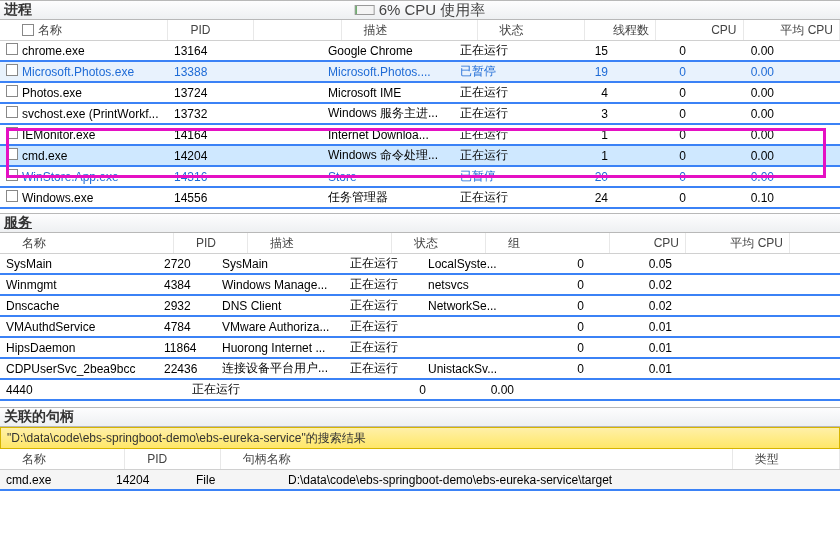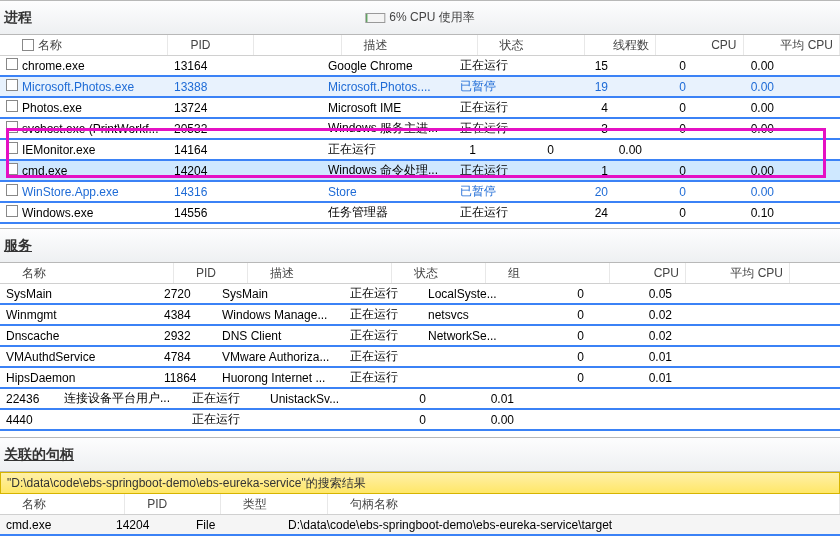--- a/index.html
+++ b/index.html
@@ -13,37 +13,37 @@
     position: relative;
     color: #000;
   }
   .section-header {
     background: linear-gradient(to bottom, #fdfdfe, #eef0f2);
     border: 1px solid #b8b8b8;
     border-left: none;
     border-right: none;
     display: flex;
     align-items: center;
-    height: 35px;
+    height: 20px;
     padding: 0 4px;
     font-size: 14px;
     font-weight: bold;
     color: #333;
     position: relative;
   }
   .section-header .title { flex: 0 0 auto; }
   .cpu-usage {
     position: absolute;
     left: 50%;
     transform: translateX(-50%);
     display: flex;
     align-items: center;
     gap: 4px;
     font-weight: normal;
-    font-size: 12px;
+    font-size: 15px;
     color: #444;
   }
   .cpu-block {
     width: 20px;
     height: 10px;
     border: 1px solid #999;
     background: #f4f4f4;
     position: relative;
   }
   .cpu-fill {
@@ -174,32 +174,33 @@
         <div class="cell p-pid">13724</div>
         <div class="cell p-pad1"></div>
         <div class="cell p-desc">Microsoft IME</div>
         <div class="cell p-stat">正在运行</div>
         <div class="cell p-thr num">4</div>
         <div class="cell p-cpu num">0</div>
         <div class="cell p-avgcpu num">0.00</div>
       </div>
       <div class="grid-row">
         <div class="cell p-name"><span class="cb"></span><span>svchost.exe (PrintWorkf...</span></div>
-        <div class="cell p-pid">20532</div>
+        <div class="cell p-pid">13732</div>
         <div class="cell p-pad1"></div>
         <div class="cell p-desc">Windows 服务主进...</div>
         <div class="cell p-stat">正在运行</div>
         <div class="cell p-thr num">3</div>
         <div class="cell p-cpu num">0</div>
         <div class="cell p-avgcpu num">0.00</div>
       </div>
       <div class="grid-row">
         <div class="cell p-name"><span class="cb"></span><span>IEMonitor.exe</span></div>
         <div class="cell p-pid">14164</div>
         <div class="cell p-pad1"></div>
+        <div class="cell p-desc">Internet Downloa...</div>
         <div class="cell p-stat">正在运行</div>
         <div class="cell p-thr num">1</div>
         <div class="cell p-cpu num">0</div>
         <div class="cell p-avgcpu num">0.00</div>
       </div>
       <div class="grid-row row-sel-bg">
         <div class="cell p-name"><span class="cb"></span><span>cmd.exe</span></div>
         <div class="cell p-pid">14204</div>
         <div class="cell p-pad1"></div>
         <div class="cell p-desc">Windows 命令处理...</div>
@@ -284,50 +285,51 @@
       <div class="grid-row">
         <div class="cell s-name">HipsDaemon</div>
         <div class="cell s-pid">11864</div>
         <div class="cell s-desc">Huorong Internet ...</div>
         <div class="cell s-stat">正在运行</div>
         <div class="cell s-grp"></div>
         <div class="cell s-cpu num">0</div>
         <div class="cell s-avgcpu num">0.01</div>
       </div>
       <div class="grid-row">
+        <div class="cell s-name">CDPUserSvc_2bea9bcc</div>
         <div class="cell s-pid">22436</div>
         <div class="cell s-desc">连接设备平台用户...</div>
         <div class="cell s-stat">正在运行</div>
         <div class="cell s-grp">UnistackSv...</div>
         <div class="cell s-cpu num">0</div>
         <div class="cell s-avgcpu num">0.01</div>
       </div>
       <div class="grid-row">
         <div class="cell s-pid">4440</div>
         <div class="cell s-desc"></div>
         <div class="cell s-stat">正在运行</div>
         <div class="cell s-grp"></div>
         <div class="cell s-cpu num">0</div>
         <div class="cell s-avgcpu num">0.00</div>
       </div>
     </div>
 </div>
 
-<div class="section-header" style="margin-top:6px;text-decoration:underline;">
+<div class="section-header" style="margin-top:6px;">
   <span class="title">关联的句柄</span>
 </div>
 <div class="search-bar">
   <span>"D:\data\code\ebs-springboot-demo\ebs-eureka-service"的搜索结果</span>
 </div>
 <div class="grid">
   <div class="grid-header">
     <div class="cell h-name">名称</div>
     <div class="cell h-pid">PID</div>
+    <div class="cell h-hname">句柄名称</div>
     <div class="cell h-type">类型</div>
-    <div class="cell h-hname">句柄名称</div>
   </div>
   <div id="hnd-body" class="handles-body">
       <div class="grid-row">
         <div class="cell h-name">cmd.exe</div>
         <div class="cell h-pid">14204</div>
         <div class="cell h-type">File</div>
         <div class="cell h-hname">D:\data\code\ebs-springboot-demo\ebs-eureka-service\target</div>
       </div>
     </div>
 </div>

